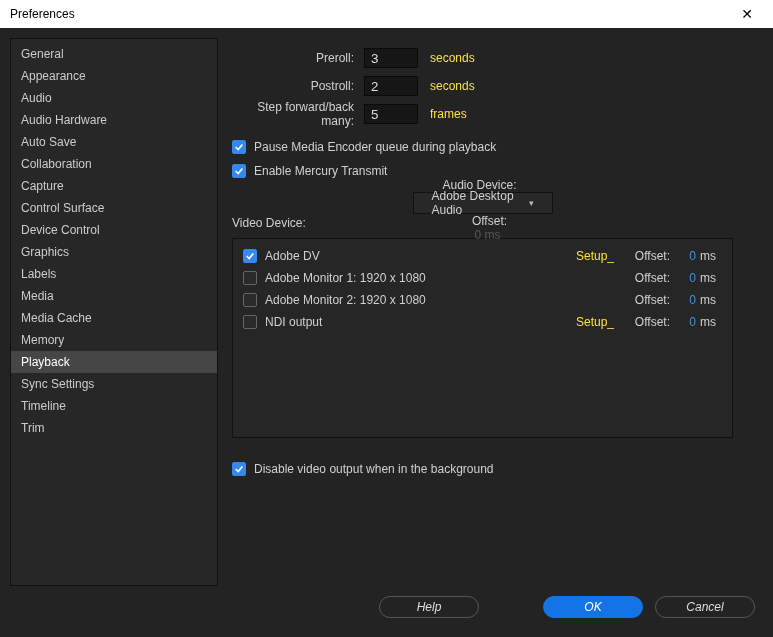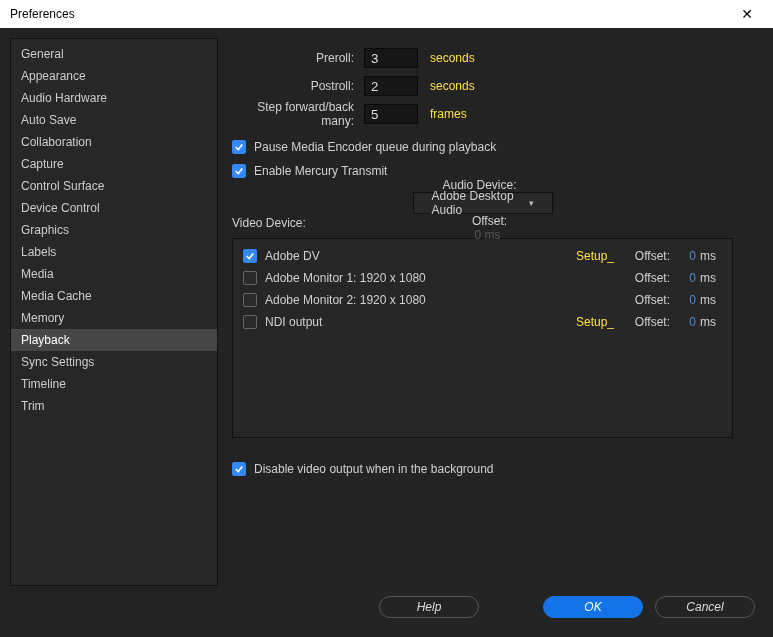--- a/index.html
+++ b/index.html
@@ -41,20 +41,21 @@
 
 <div class="titlebar">
   <span>Preferences</span>
   <span class="close">✕</span>
 </div>
 
 <div class="content">
   <div class="sidebar" id="sidebar">
       <div class="side-item">General</div>
       <div class="side-item">Appearance</div>
+      <div class="side-item">Audio</div>
       <div class="side-item">Audio Hardware</div>
       <div class="side-item">Auto Save</div>
       <div class="side-item">Collaboration</div>
       <div class="side-item">Capture</div>
       <div class="side-item">Control Surface</div>
       <div class="side-item">Device Control</div>
       <div class="side-item">Graphics</div>
       <div class="side-item">Labels</div>
       <div class="side-item">Media</div>
       <div class="side-item">Media Cache</div>

